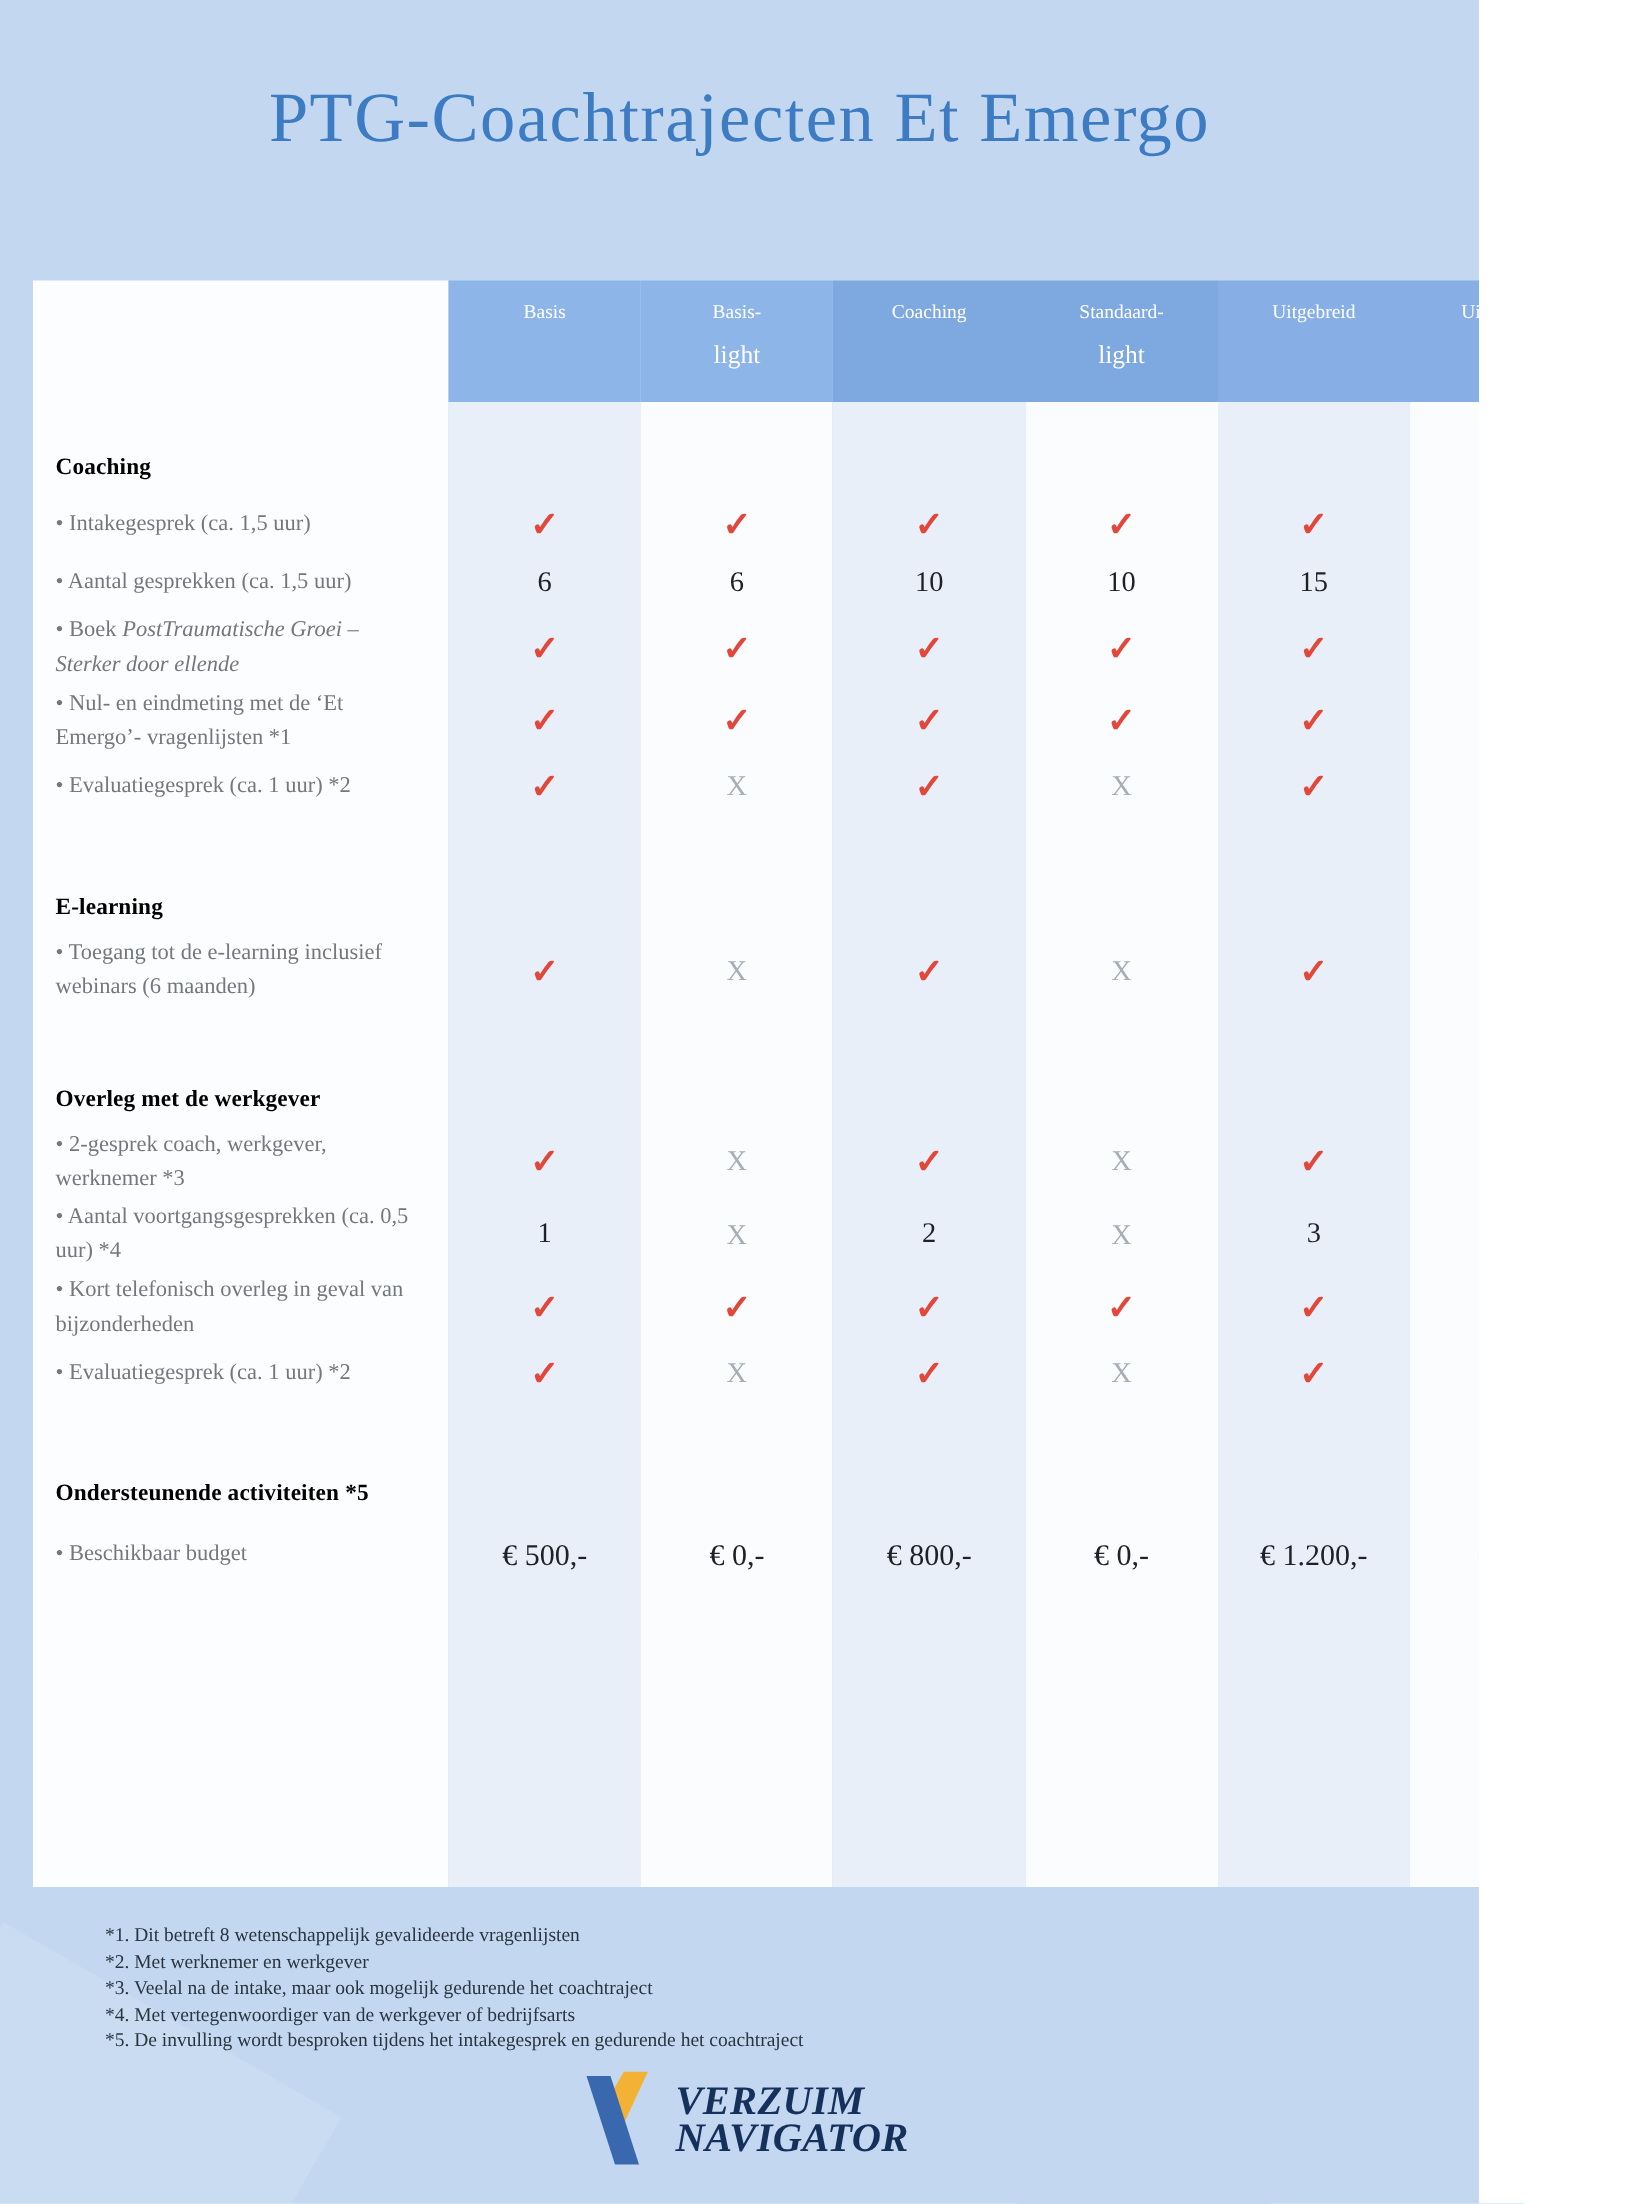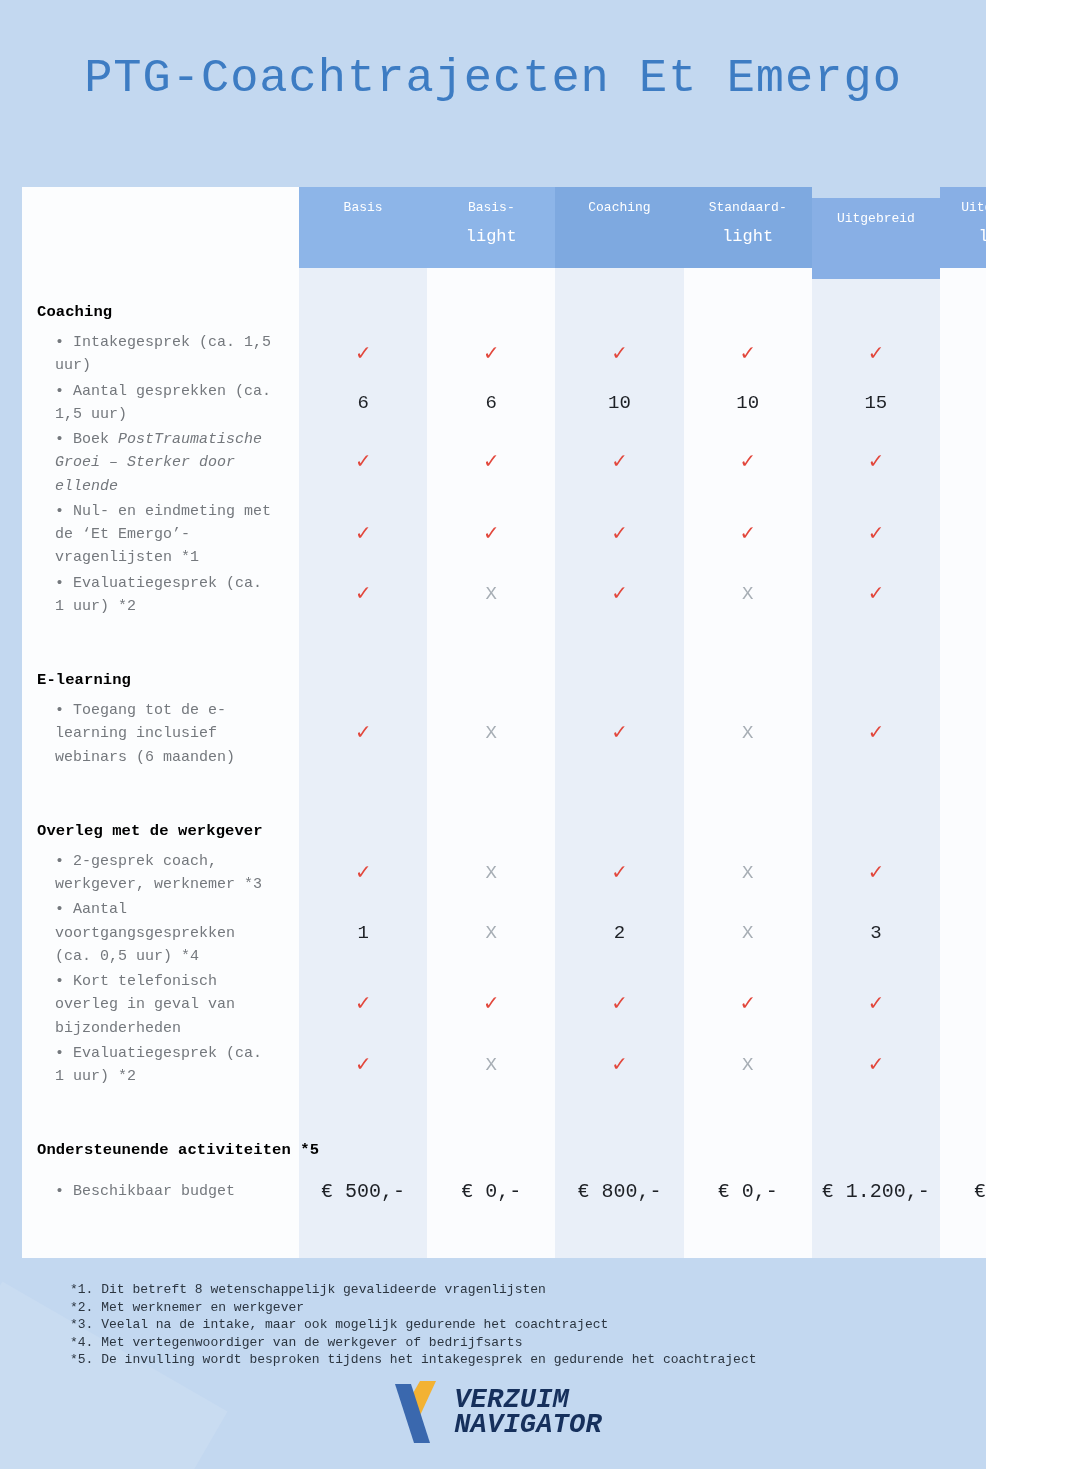--- a/index.html
+++ b/index.html
@@ -1,17 +1,17 @@
 <!DOCTYPE html>
 <html><head>
 <meta charset="utf-8">
 <style>
   html,body{margin:0;padding:0;}
   .page{position:relative;width:986px;height:1469px;background:#c3d8f0;overflow:hidden;
-        font-family:Liberation Mono, monospace;}
+        font-family:Liberation Serif, serif;}
   
   .wm{position:absolute;pointer-events:none;}
   .wm1{right:-60px;top:790px;width:150px;height:430px;background:rgba(255,255,255,0.10);
        transform:rotate(16deg);border-radius:60px;}
   .wm2{left:-80px;bottom:-120px;width:260px;height:260px;background:rgba(255,255,255,0.10);
        transform:rotate(30deg);}
 
   .title{position:absolute;top:52px;left:0;width:100%;text-align:center;margin:0;
          font-size:47px;font-weight:400;letter-spacing:1px;color:#3d7cc3;}
 
@@ -25,21 +25,21 @@
   .hl{font-size:13px;line-height:1;}
   .hs{font-size:17px;line-height:1;margin-top:14px;min-height:17px;}
 
   .tbody{position:absolute;left:0;top:81px;width:1046px;padding-top:25px;}
   .section{margin:0;}
   .section + .section{margin-top:42px;}
   .section-heading{margin:0;padding:10px 24px 9px 15px;font-size:15.5px;font-weight:700;
                    color:#000000;letter-spacing:0.1px;}
   .row{display:grid;grid-template-columns:277px repeat(6,128.2px);align-items:center;
        min-height:37px;padding:1px 0;}
-  .row .label{padding-left:33px;padding-right:26px;font-size:15px;color:#74787d;line-height:1.55;}
+  .row .label{padding-left:15px;padding-right:26px;font-size:15px;color:#74787d;line-height:1.55;}
   .row .label i{font-style:italic;}
   .cell{text-align:center;font-size:19px;color:#1e2126;}
   .check{font-size:23px;font-weight:700;line-height:1;}
   .xmark{font-size:19px;font-weight:400;line-height:1;}
   .row.big{min-height:44px;}
   .row.big .cell{font-size:20px;}
 
   .footnotes{position:absolute;left:70px;top:1281px;font-size:13px;color:#2b3540;
              line-height:17.5px;}
   .footnotes div{white-space:nowrap;}
@@ -78,21 +78,21 @@
           <div class="hs">light</div>
         </div>
         <div class="hcell" style="left: 256.4px; background: rgb(126, 169, 224);">
           <div class="hl">Coaching</div>
           <div class="hs"></div>
         </div>
         <div class="hcell" style="left: 384.6px; background: rgb(126, 169, 224);">
           <div class="hl">Standaard-</div>
           <div class="hs">light</div>
         </div>
-        <div class="hcell" style="left: 512.8px; background: rgb(136, 175, 229); margin-top: 11px;">
+        <div class="hcell" style="left: 512.8px; background: rgb(136, 175, 229);">
           <div class="hl">Uitgebreid</div>
           <div class="hs"></div>
         </div>
         <div class="hcell" style="left: 641px; background: rgb(136, 175, 229);">
           <div class="hl">Uitgebreid-</div>
           <div class="hs">light</div>
         </div>
       </div>
     <div class="tbody">
         <div class="section">

